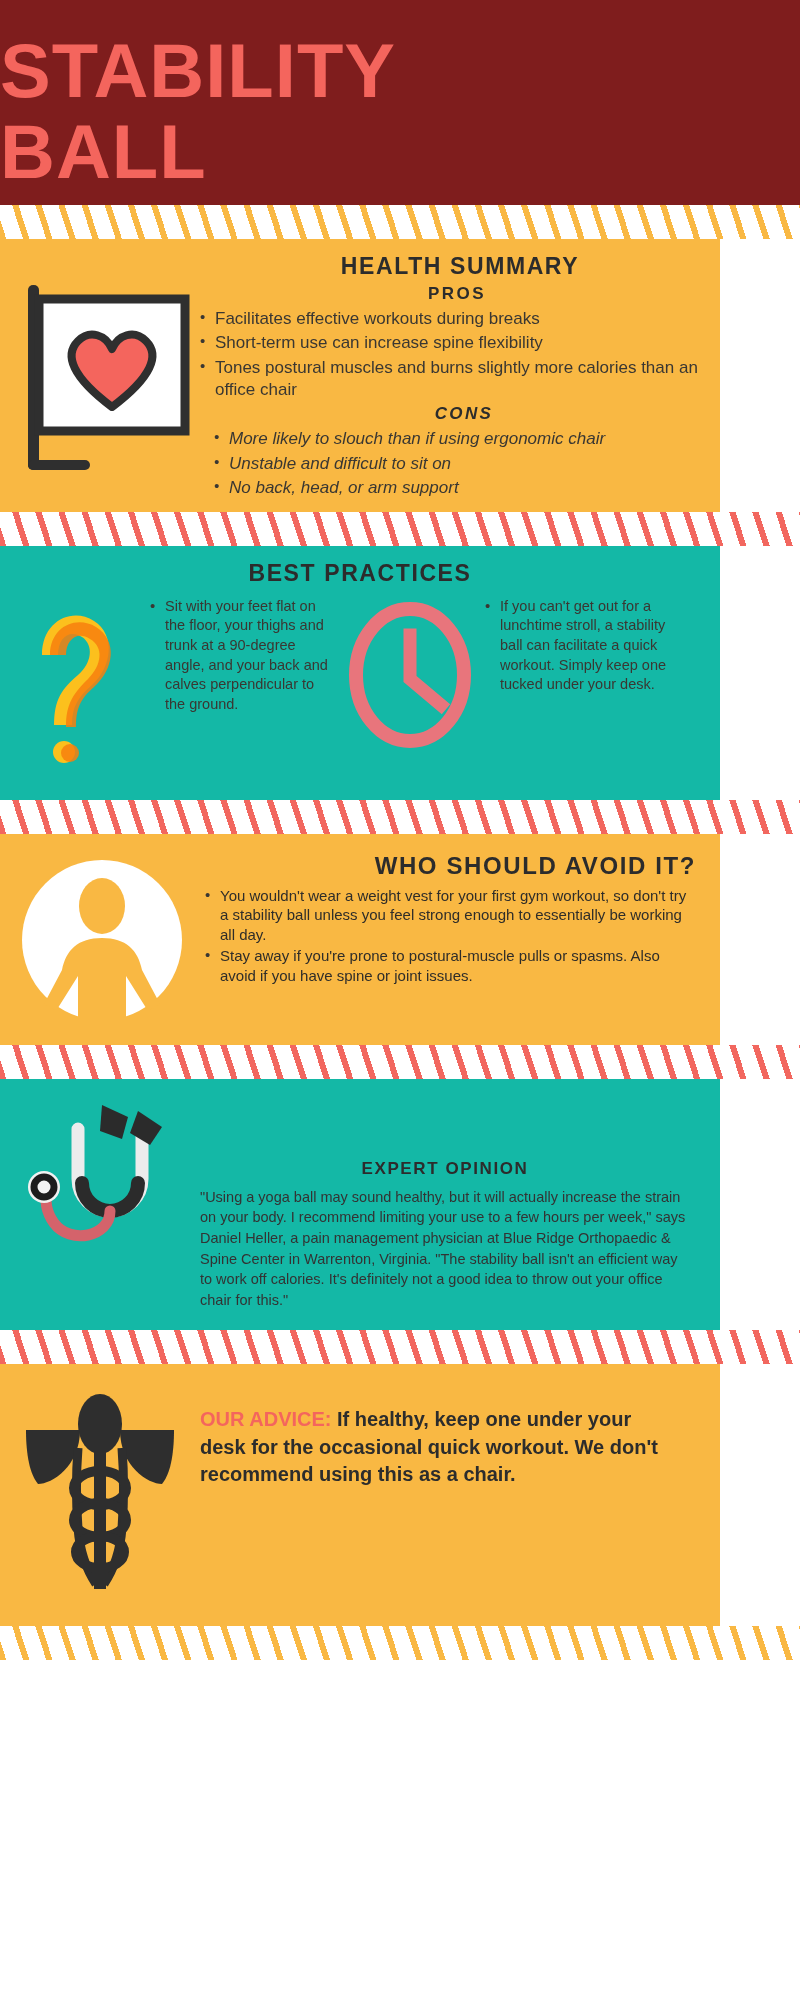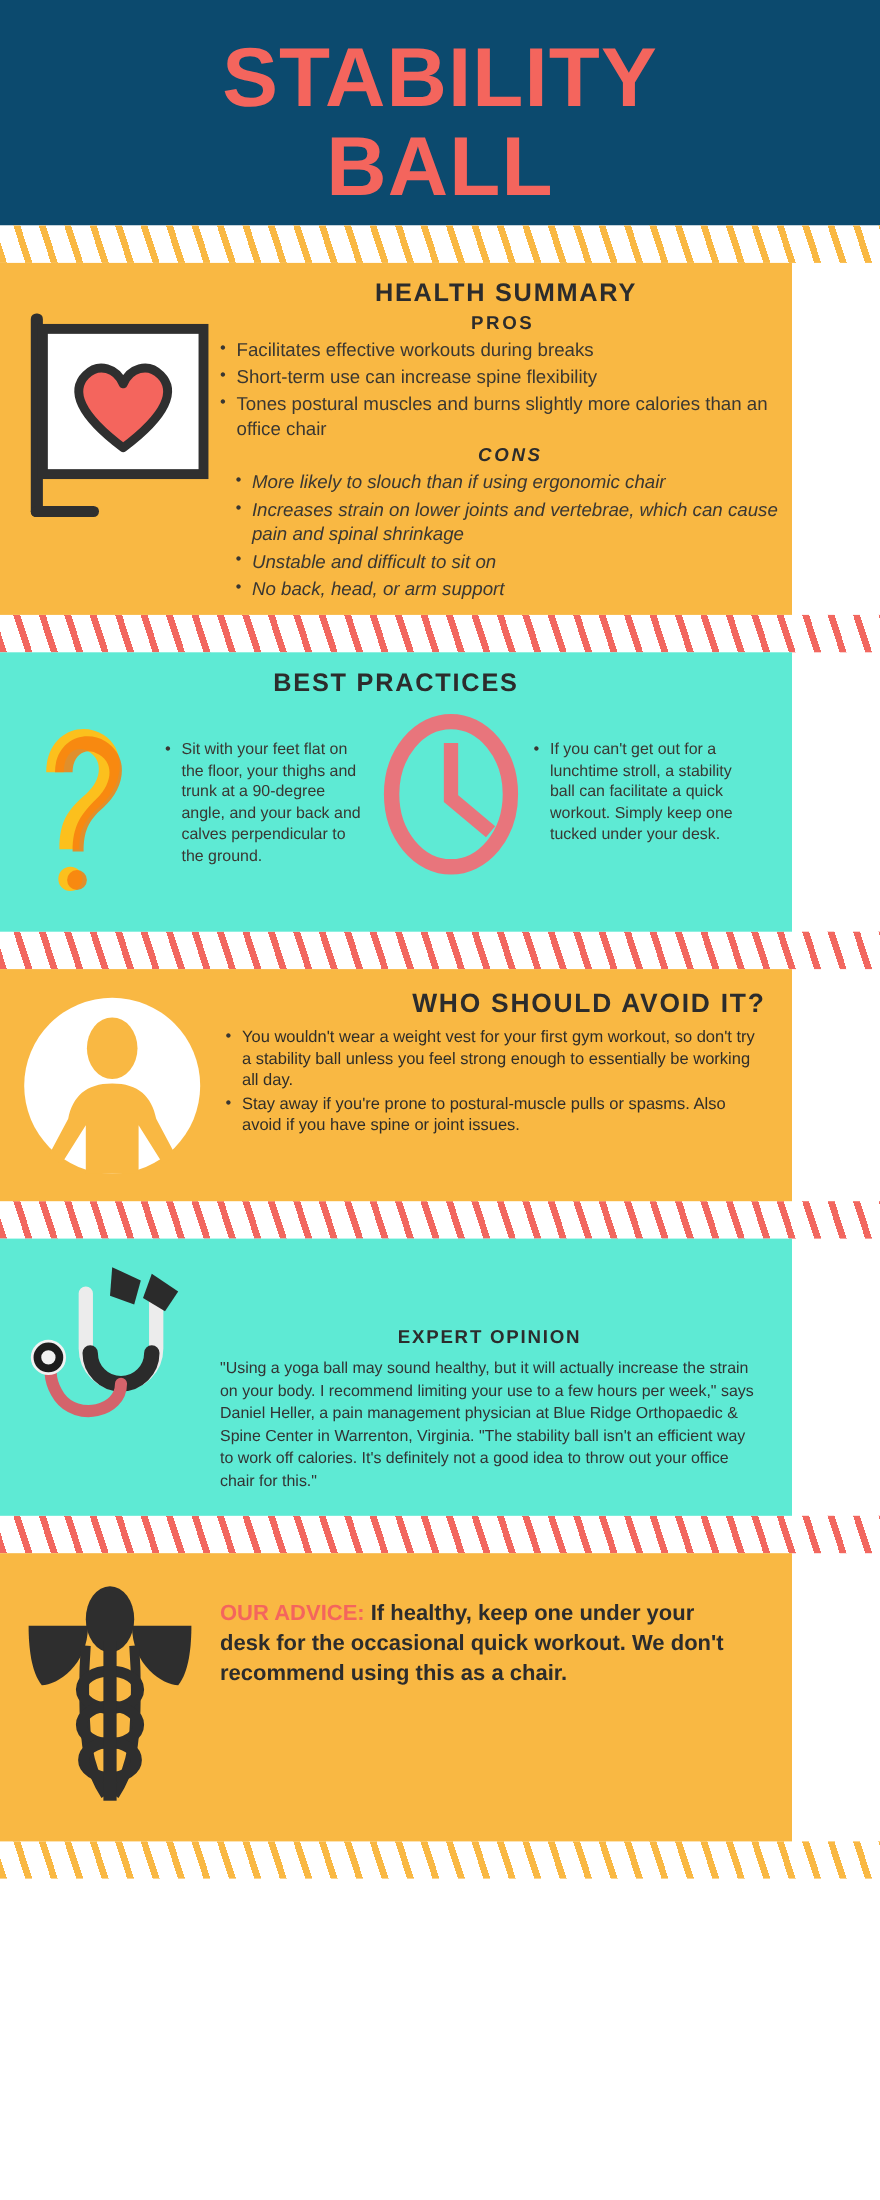--- a/index.html
+++ b/index.html
@@ -6,21 +6,21 @@
   html, body { width:800px; }
   body {
     font-family: "Liberation Sans", sans-serif;
     background:#ffffff;
     width:800px;
     overflow-x:hidden;
   }
   .page { width:800px; position:relative; }
 
   
-  .title-block { background:#0c4a6e; padding:30px 0 12px 0; text-align:center; }
+  .title-block { background:#7f1d1d; padding:30px 0 12px 0; text-align:left; }
   .title-line {
     color:#f4655d;
     font-weight:bold;
     font-size:76px;
     line-height:1.07;
     letter-spacing:1px;
     font-family:"Liberation Sans", sans-serif;
   }
 
   
@@ -32,21 +32,21 @@
   }
   .div-red-on-white {
     background-color:#ffffff;
     background-image:repeating-linear-gradient(72deg,
        #f2675f 0 5px, #f2675f 5px 6px, rgba(0,0,0,0) 6px 22px);
   }
 
   
   .sec { width:720px; position:relative; }
   .sec-orange { background:#f9b843; }
-  .sec-white  { background:#5eead4; }
+  .sec-white  { background:#14b8a6; }
 
   .sec-title {
     text-align:center;
     font-weight:bold;
     color:#2c2c2c;
     letter-spacing:1.6px;
     font-size:23px;
   }
   .col-title {
     text-align:center;
@@ -77,21 +77,21 @@
   .health-body { flex:1; padding-right:0; }
   .health-cols { display:flex; margin-top:4px;flex-direction:column; }
   .health-cols .col { flex:1; padding-right:6px; }
   .health-cols .col.cons { margin-left:14px;font-style:italic; }
 
   
   .bp-wrap { padding:14px 0 18px 0; }
   .bp-cols { display:flex; margin-top:10px; }
   .bp-cols .icon-cell { width:150px; flex:none; display:flex; align-items:flex-start; justify-content:center; }
   .bp-cols .txt-cell { width:185px; flex:none; }
-  .bp-cols .txt-cell ul.bullets li { font-size:14.5px; line-height:1.35;margin-top:28px; }
+  .bp-cols .txt-cell ul.bullets li { font-size:14.5px; line-height:1.35; }
 
   
   .avoid-wrap { display:flex; padding:18px 0 22px 0; align-items:flex-start; }
   .avoid-icon { width:205px; flex:none; display:flex; justify-content:center; padding-top:6px; }
   .avoid-body { flex:1; padding-right:24px; }
   .avoid-body .sec-title { text-align:right; margin-left:6px; margin-bottom:6px; font-size:24px; }
   .avoid-body ul.bullets li { font-size:15px; line-height:1.3; font-weight:400; color:#2f2d29; }
 
   
   .exp-wrap { display:flex; padding:8px 0 20px 0; }
@@ -139,21 +139,20 @@
             <ul class="bullets">
               <li>Facilitates effective workouts during breaks</li>
               <li>Short-term use can increase spine flexibility</li>
               <li>Tones postural muscles and burns slightly more calories than an office chair</li>
             </ul>
           </div>
           <div class="col cons">
             <div class="col-title">CONS</div>
             <ul class="bullets">
               <li>More likely to slouch than if using ergonomic chair</li>
-              <li>Increases strain on lower joints and vertebrae, which can cause pain and spinal shrinkage</li>
               <li>Unstable and difficult to sit on</li>
               <li>No back, head, or arm support</li>
             </ul>
           </div>
         </div>
       </div>
     </div>
   </div>
 
   <div class="divider div-red-on-white" style="background-color:#ffffff;"></div>

